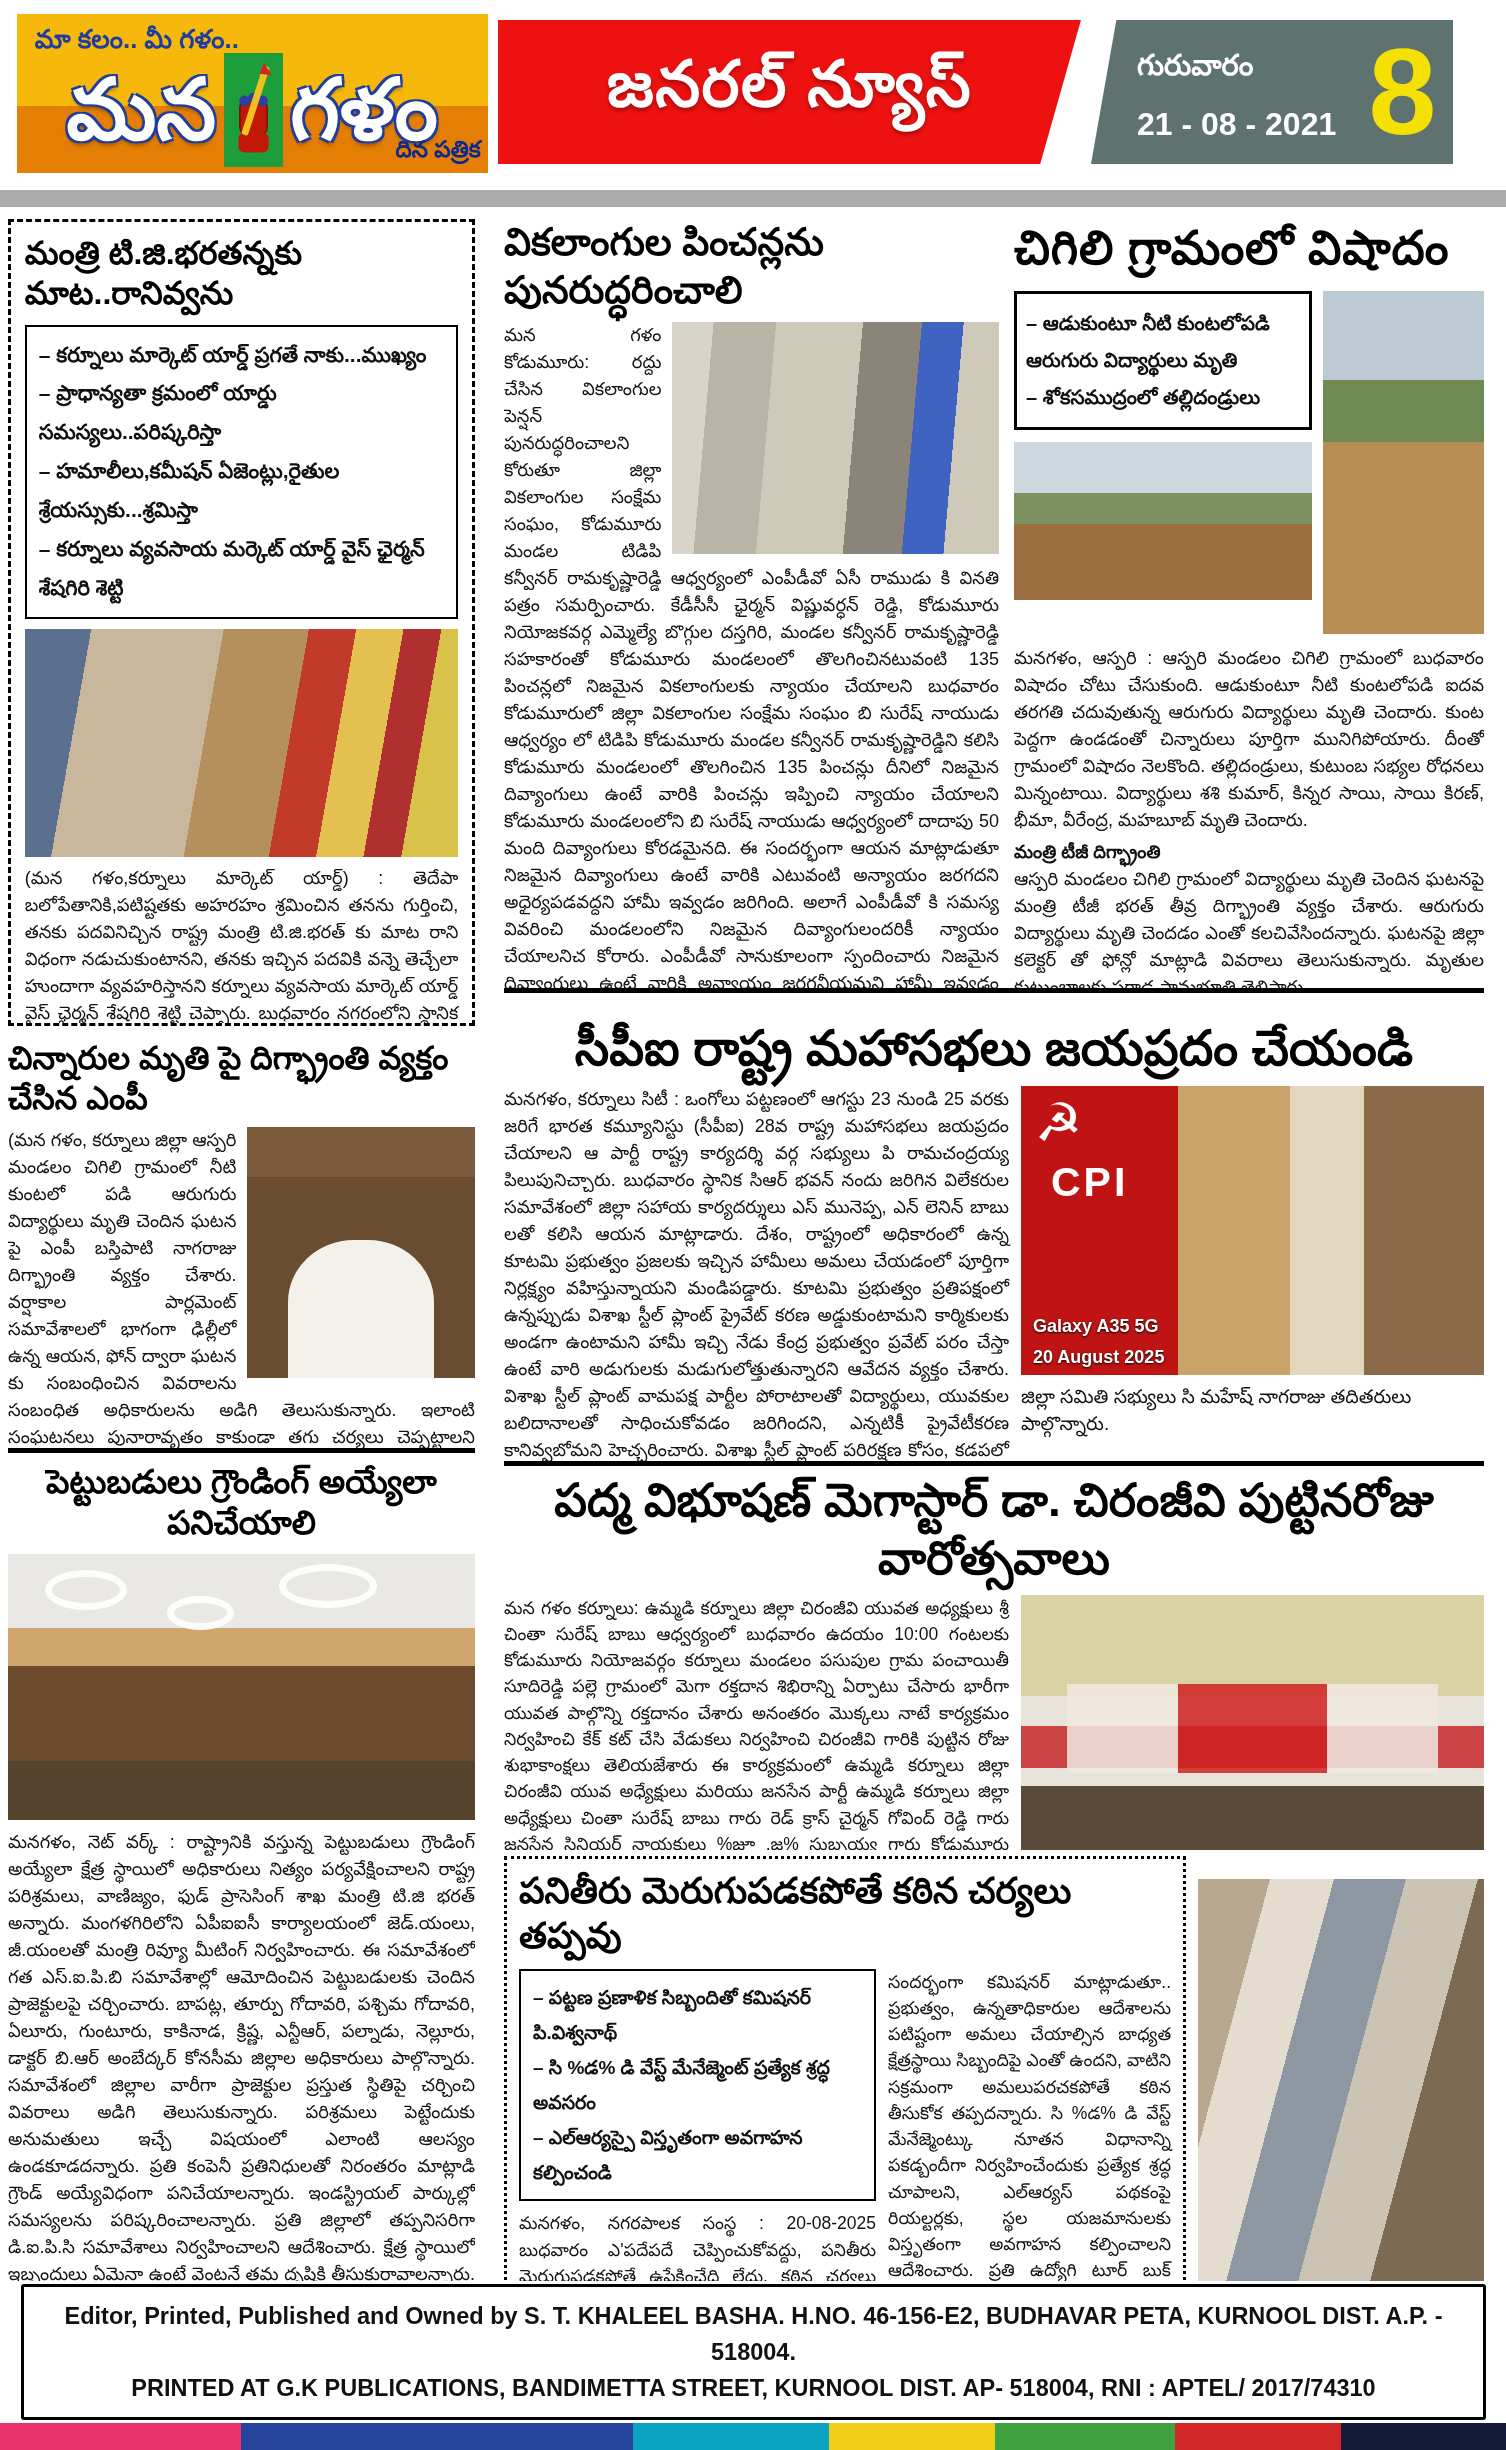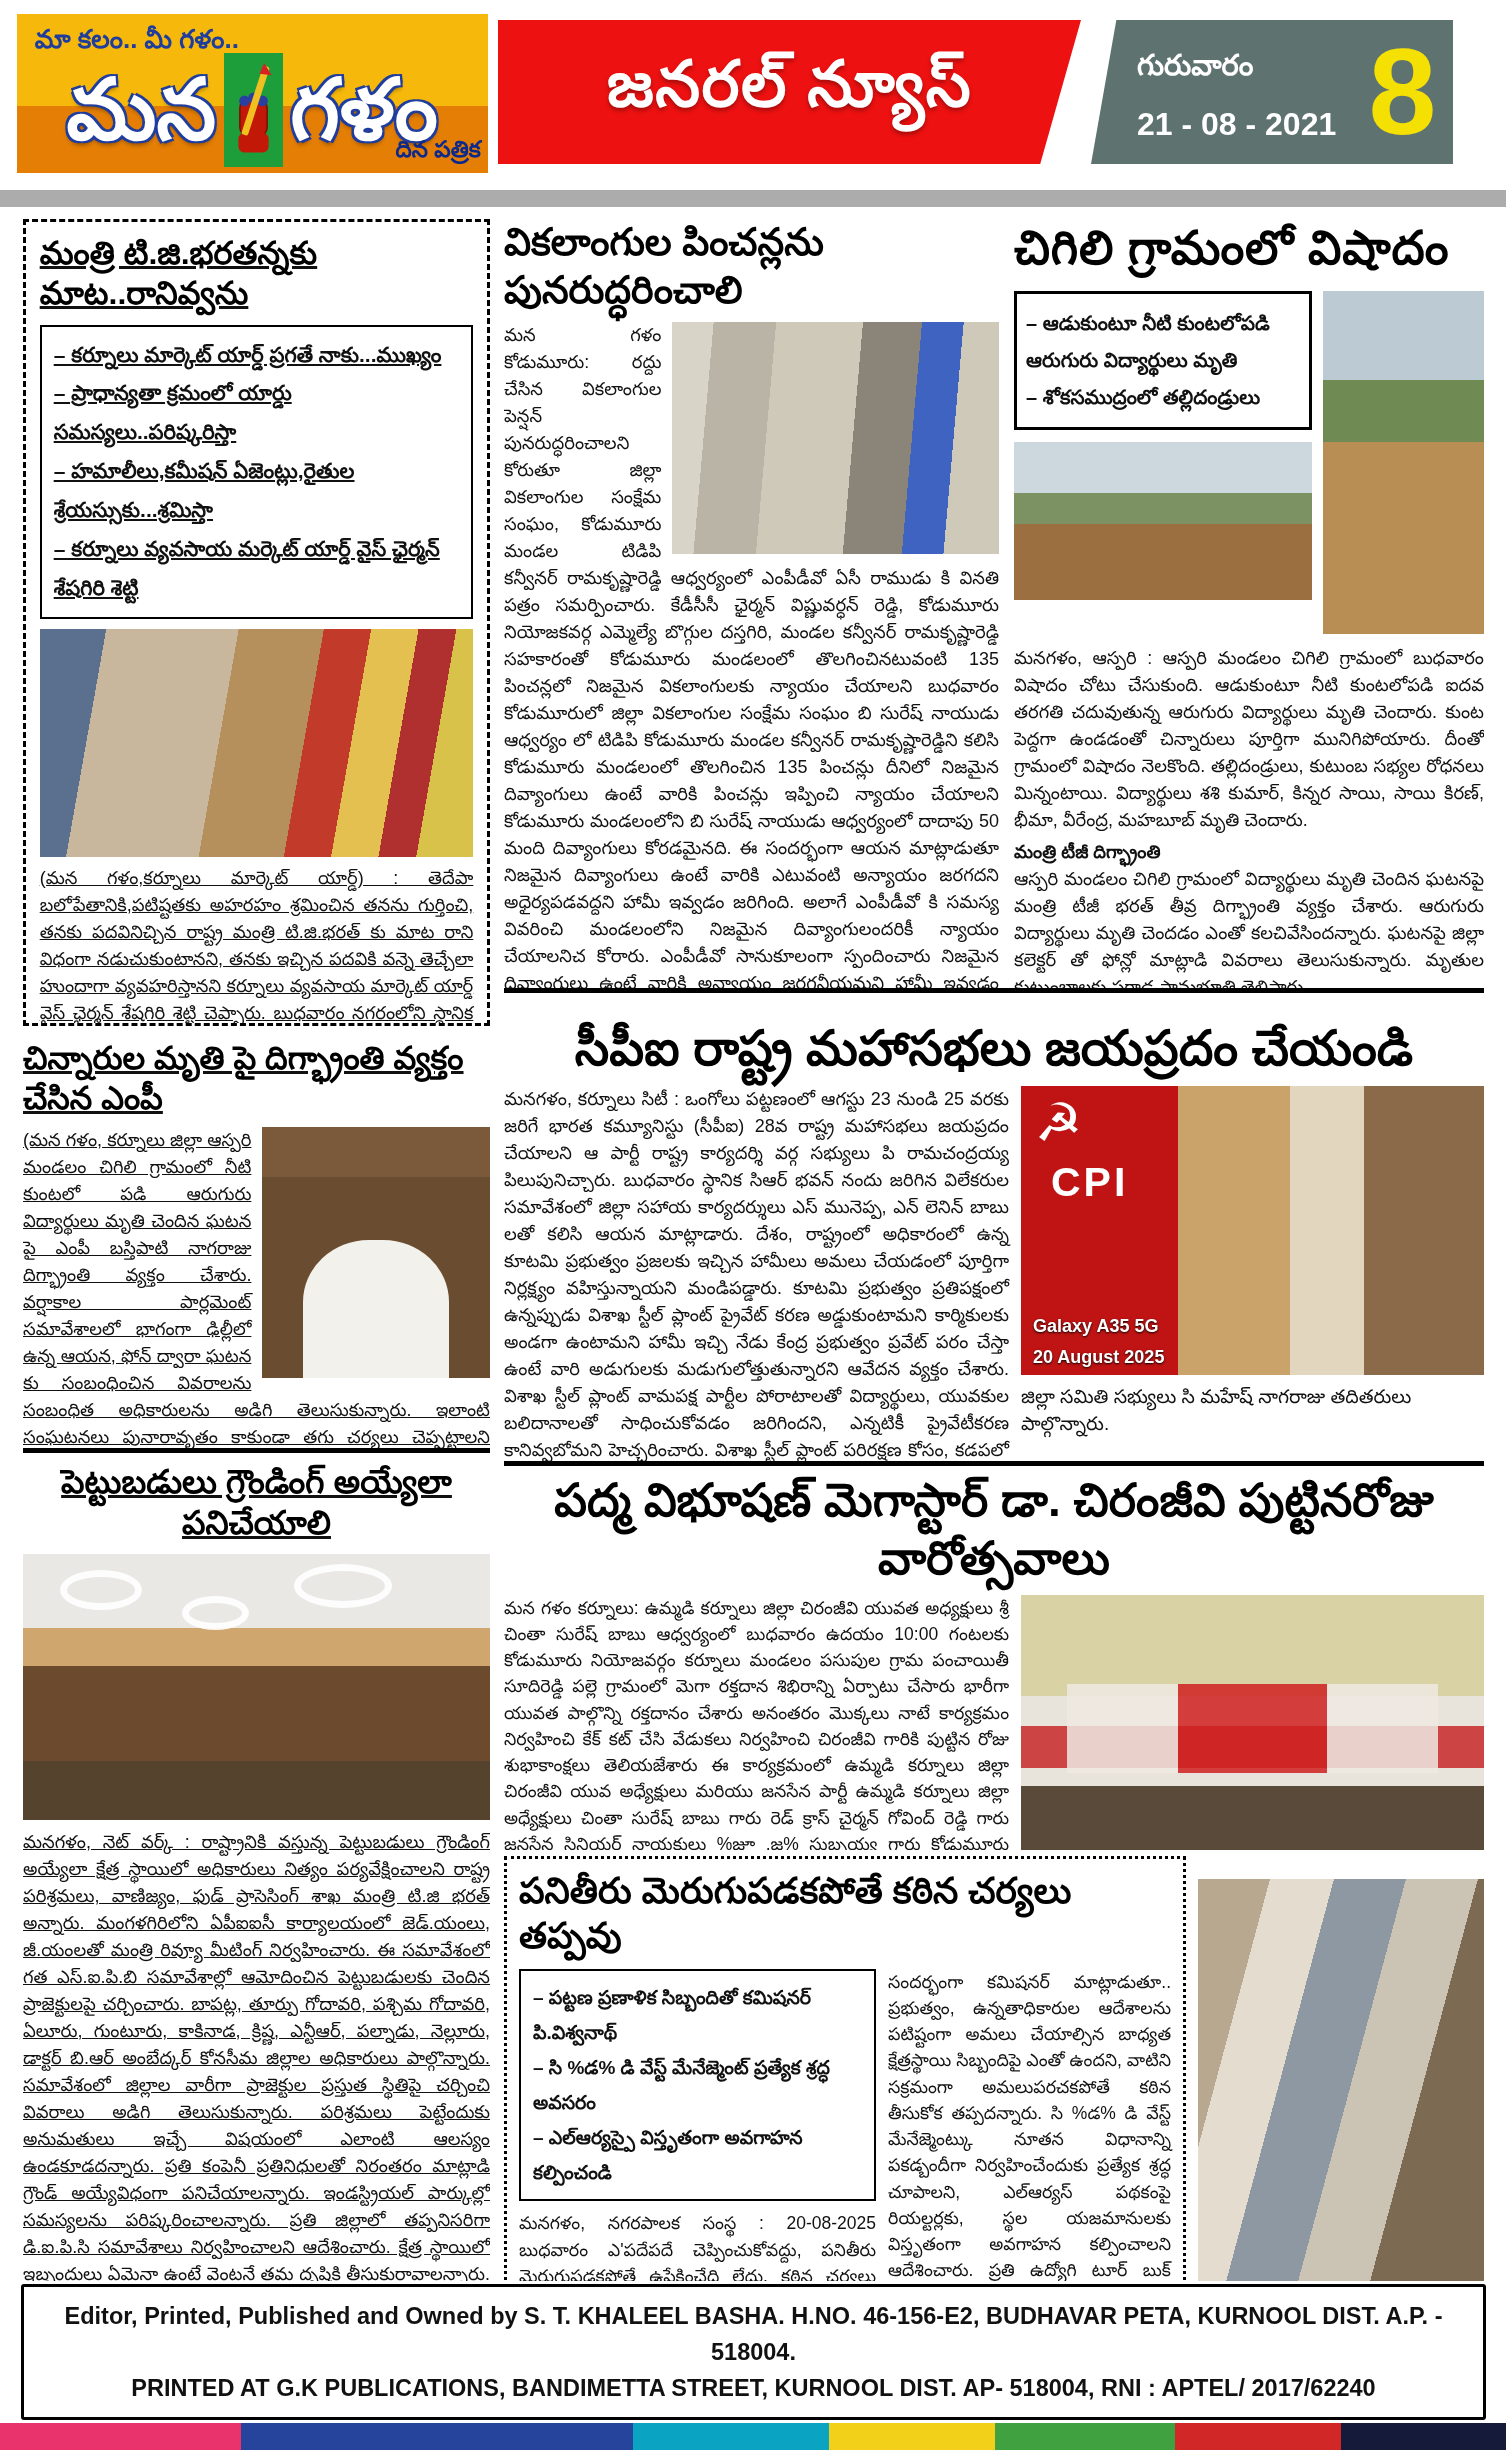--- a/index.html
+++ b/index.html
@@ -17,21 +17,21 @@
   .banner{position:absolute;left:498px;top:20px;width:583px;height:144px;background:#EE1111;
           clip-path:polygon(0 0,100% 0,93% 100%,0 100%);display:flex;align-items:center;justify-content:center;}
   .banner span{color:#fff;font-size:64px;font-weight:bold;letter-spacing:1.5px;text-shadow:0 3px 4.6px rgba(0,0,0,.3);}
   .datebox{position:absolute;left:1091px;top:20px;width:362px;height:144px;background:#5E7370;
            clip-path:polygon(7% 0,100% 0,100% 100%,0 100%);}
   .weekday{position:absolute;left:46px;top:29px;color:#fff;font-size:29px;font-weight:bold;}
   .dateline{position:absolute;left:46px;bottom:21px;color:#fff;font-size:32px;font-weight:bold;}
   .pagenum{position:absolute;right:16.7px;top:0px;color:#F5E003;font-size:122px;font-weight:bold;line-height:144px;}
   .graybar{position:absolute;left:0;top:190px;width:1507px;height:16.7px;background:#ACACAC;}
   
-  #col-left{position:absolute;left:23px;top:219px;width:467px;height:2062px;overflow:hidden;text-decoration:underline;}
+  #col-left{position:absolute;left:8px;top:219px;width:467px;height:2062px;overflow:hidden;}
   #col-main{position:absolute;left:504px;top:219px;width:980px;height:2062px;overflow:hidden;}
   .hl{font-weight:bold;color:#000;line-height:1.25;}
   .body-txt{font-size:18px;line-height:1.5;text-align:justify;}
   .pts-box{border:2.3px solid #000;padding:9px 12px;}
   .pt{font-size:21px;font-weight:bold;line-height:1.85;}
   .photo{background:#999;}
   
   .sec-minister{height:807px;border:3.8px dashed #000;padding:10.6px 13.7px;box-sizing:border-box;overflow:hidden;}
   .sec-minister .hl{font-size:32px;}
   .minister-photo{width:100%;height:228px;margin:10.6px 0 7.6px 0;
@@ -238,18 +238,18 @@
           </div>
           <div class="perf-right body-txt">సందర్భంగా కమిషనర్ మాట్లాడుతూ.. ప్రభుత్వం, ఉన్నతాధికారుల ఆదేశాలను పటిష్టంగా అమలు చేయాల్సిన బాధ్యత క్షేత్రస్థాయి సిబ్బందిపై ఎంతో ఉందని, వాటిని సక్రమంగా అమలుపరచకపోతే కఠిన తీసుకోక తప్పదన్నారు. సి %డ% డి వేస్ట్ మేనేజ్మెంట్కు నూతన విధానాన్ని పకడ్బందీగా నిర్వహించేందుకు ప్రత్యేక శ్రద్ధ చూపాలని, ఎల్ఆర్యస్ పథకంపై రియల్టర్లకు, స్థల యజమానులకు విస్తృతంగా అవగాహన కల్పించాలని ఆదేశించారు. ప్రతి ఉద్యోగి టూర్ బుక్ మెయిన్టెన్ చేయాలని సూచించారు. కార్యక్రమంలో సిటి ప్లానర్ ప్రదీప్ కుమార్, డిసిపి బి.వెంకటరమణ, పట్టణ ప్రణాళిక అధికారి అంజాద్ బాష, తదితరులు పాల్గొన్నారు.</div>
         </div>
       </div>
       <div class="photo office-photo"></div>
     </section>
   </div>
 
   <div class="footer-box">
     <div class="fl">Editor, Printed, Published and Owned by S. T. KHALEEL BASHA. H.NO. 46-156-E2, BUDHAVAR PETA, KURNOOL DIST. A.P. - 518004.</div>
-    <div class="fl">PRINTED AT G.K PUBLICATIONS, BANDIMETTA STREET, KURNOOL DIST. AP- 518004, RNI : APTEL/ 2017/62240</div>
+    <div class="fl">PRINTED AT G.K PUBLICATIONS, BANDIMETTA STREET, KURNOOL DIST. AP- 518004, RNI : APTEL/ 2017/74310</div>
   </div>
   <div class="strip"></div>
 
 </div>
 
 
 </body></html>

